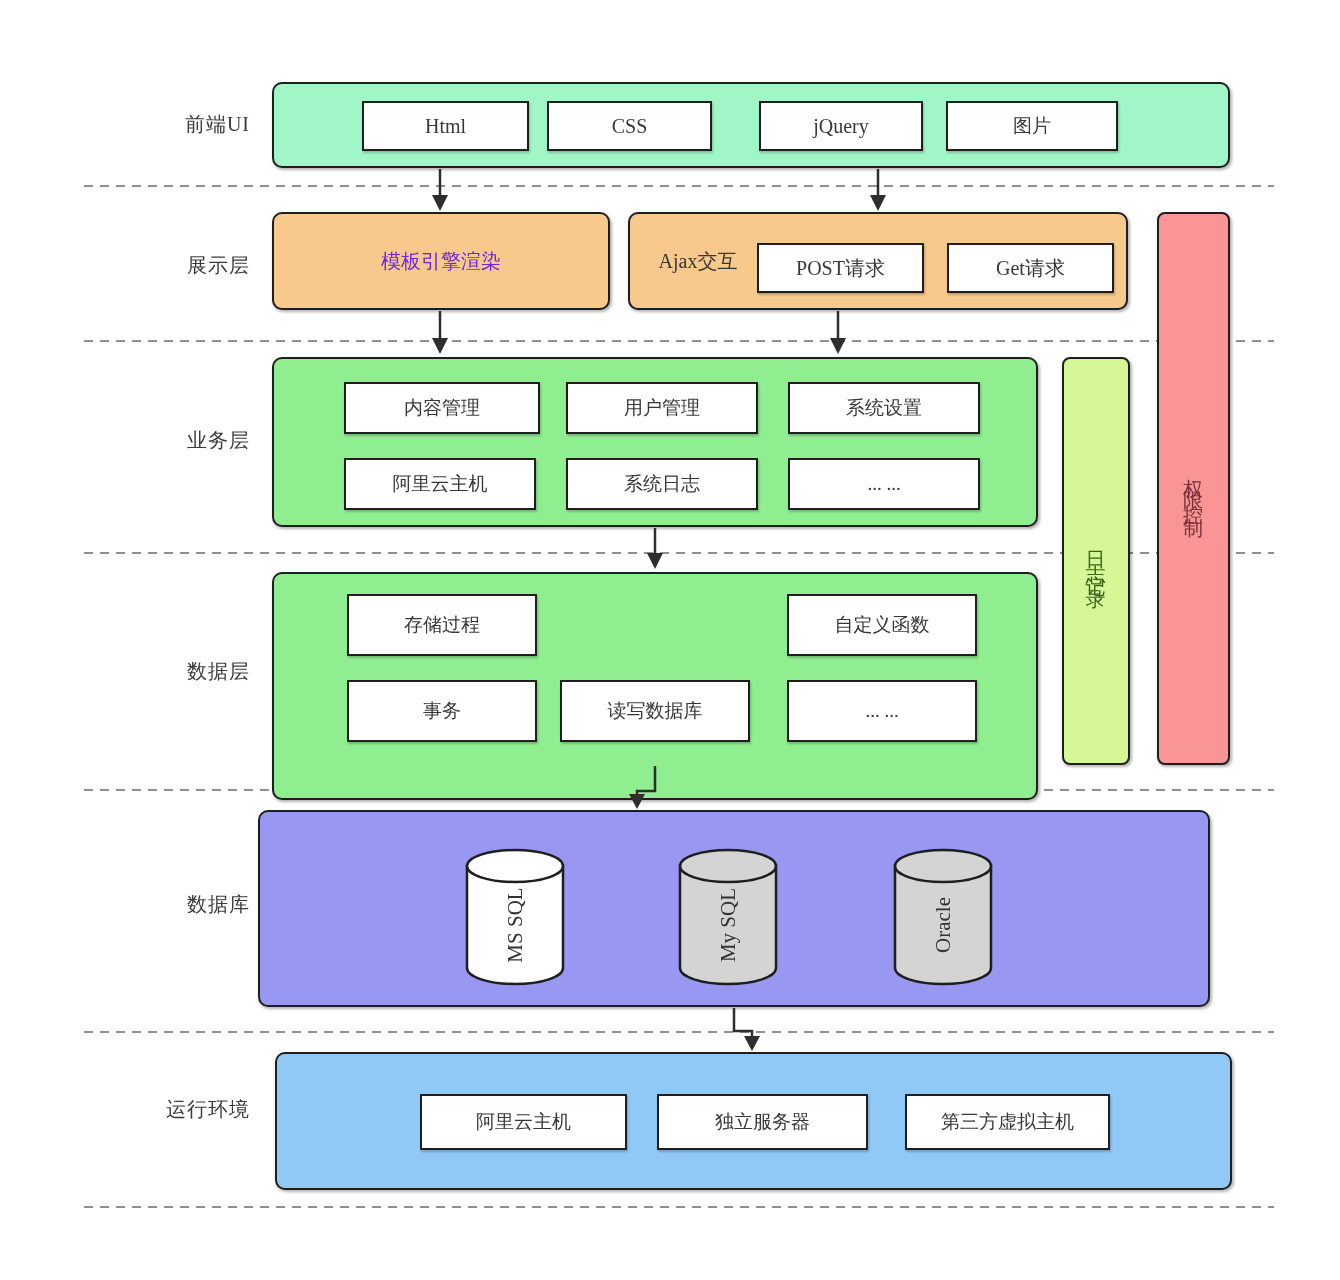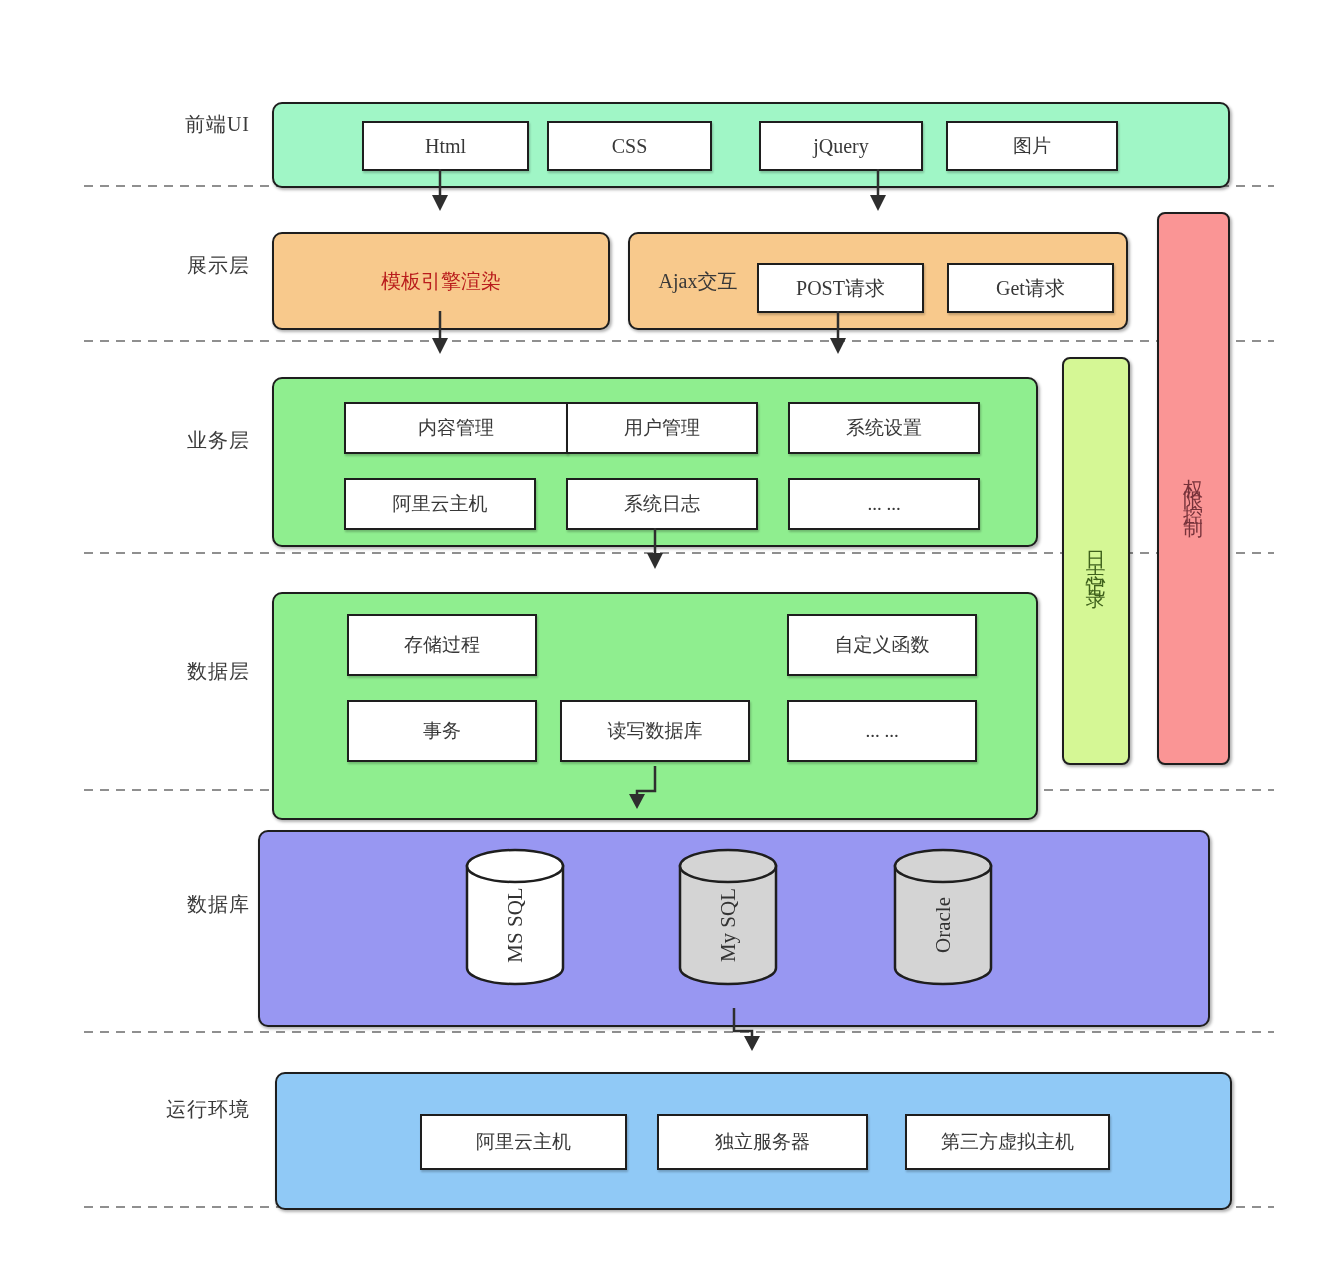--- a/index.html
+++ b/index.html
@@ -10,31 +10,31 @@
   svg.overlay{position:absolute;left:0;top:0;pointer-events:none;}
   #bg-lines{z-index:0;}
   #fg-shapes{z-index:5;}
 
   .layer-label{
     position:absolute;left:80px;width:170px;text-align:right;
     font-size:20px;color:#3a3a3a;letter-spacing:1px;z-index:2;
   }
   .big-box{
     position:absolute;border:2.5px solid #1e1e1e;border-radius:10px;
-    box-shadow:1.5px 2px 3px rgba(0,0,0,0.30);z-index:1;box-sizing:border-box;margin-top:20px;
+    box-shadow:1.5px 2px 3px rgba(0,0,0,0.30);z-index:1;box-sizing:border-box;
   }
   .white-box{
     position:absolute;background:#fff;border:2px solid #1e1e1e;
     display:flex;align-items:center;justify-content:center;
     font-size:19px;color:#383838;box-sizing:border-box;
     box-shadow:1px 1.5px 2px rgba(0,0,0,0.22);
   }
   .center-label{
     position:absolute;inset:0;display:flex;align-items:center;justify-content:center;
-    font-size:20px;color:#b91c1c;
+    font-size:20px;color:#6d28d9;
   }
   #frontend-box{left:272px;top:82px;width:958px;height:86px;background:var(--c-frontend-bg,#a0f6c6);}
   #template-box{left:272px;top:212px;width:338px;height:98px;background:var(--c-presentation-bg,#f8c98c);}
   #ajax-box{left:628px;top:212px;width:500px;height:98px;background:var(--c-presentation-bg,#f8c98c);padding-left:12px;}
   #ajax-label{position:absolute;left:14px;top:0;height:100%;width:108px;display:flex;align-items:center;justify-content:center;font-size:20px;color:#383838;}
   #business-box{left:272px;top:357px;width:766px;height:170px;background:var(--c-business-bg,#8fee8f);}
   #data-box{left:272px;top:572px;width:766px;height:228px;background:var(--c-business-bg,#8fee8f);}
   #database-box{left:258px;top:810px;width:952px;height:197px;background:var(--c-database-bg,#9897f2);}
   #runtime-box{left:275px;top:1052px;width:957px;height:138px;background:var(--c-runtime-bg,#90c9f6);}
 
@@ -97,21 +97,21 @@
   </div>
 
   <div id="log-bar" class="vbar">
     <div class="vtext">日志记录</div>
   </div>
   <div id="perm-bar" class="vbar">
     <div class="vtext">权限控制</div>
   </div>
 
   <div id="business-box" class="big-box">
-    <div class="white-box" style="left:70px;top:23px;width:224px;height:52px">内容管理</div>
+    <div class="white-box" style="left:70px;top:23px;width:196px;height:52px">内容管理</div>
     <div class="white-box" style="left:292px;top:23px;width:192px;height:52px">用户管理</div>
     <div class="white-box" style="left:514px;top:23px;width:192px;height:52px">系统设置</div>
     <div class="white-box" style="left:70px;top:99px;width:192px;height:52px">阿里云主机</div>
     <div class="white-box" style="left:292px;top:99px;width:192px;height:52px">系统日志</div>
     <div class="white-box" style="left:514px;top:99px;width:192px;height:52px">... ...</div>
   </div>
 
   <div id="data-box" class="big-box">
     <div class="white-box" style="left:73px;top:20px;width:190px;height:62px">存储过程</div>
     <div class="white-box" style="left:513px;top:20px;width:190px;height:62px">自定义函数</div>

